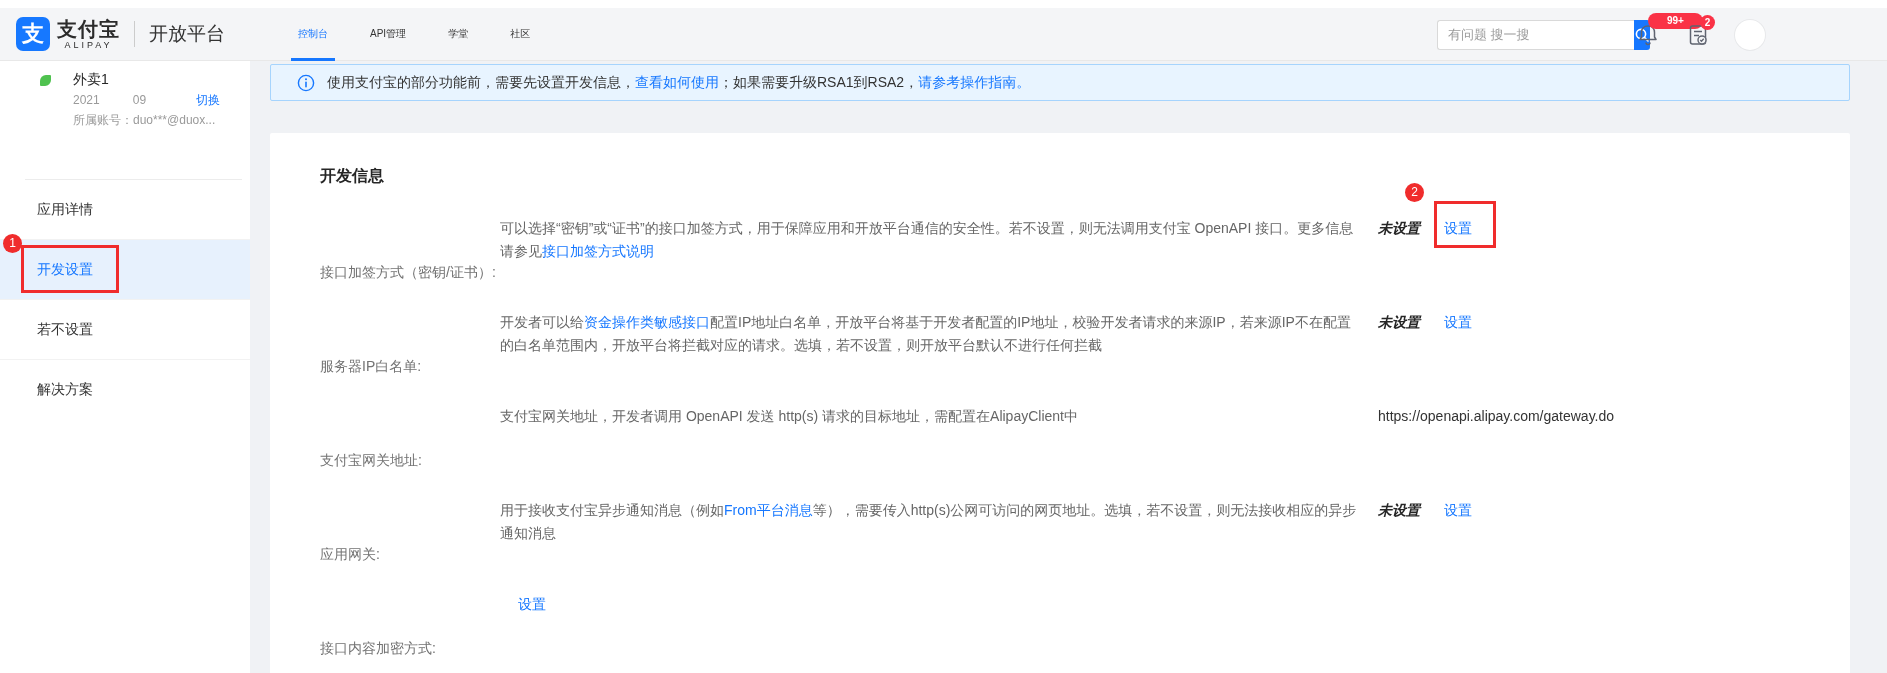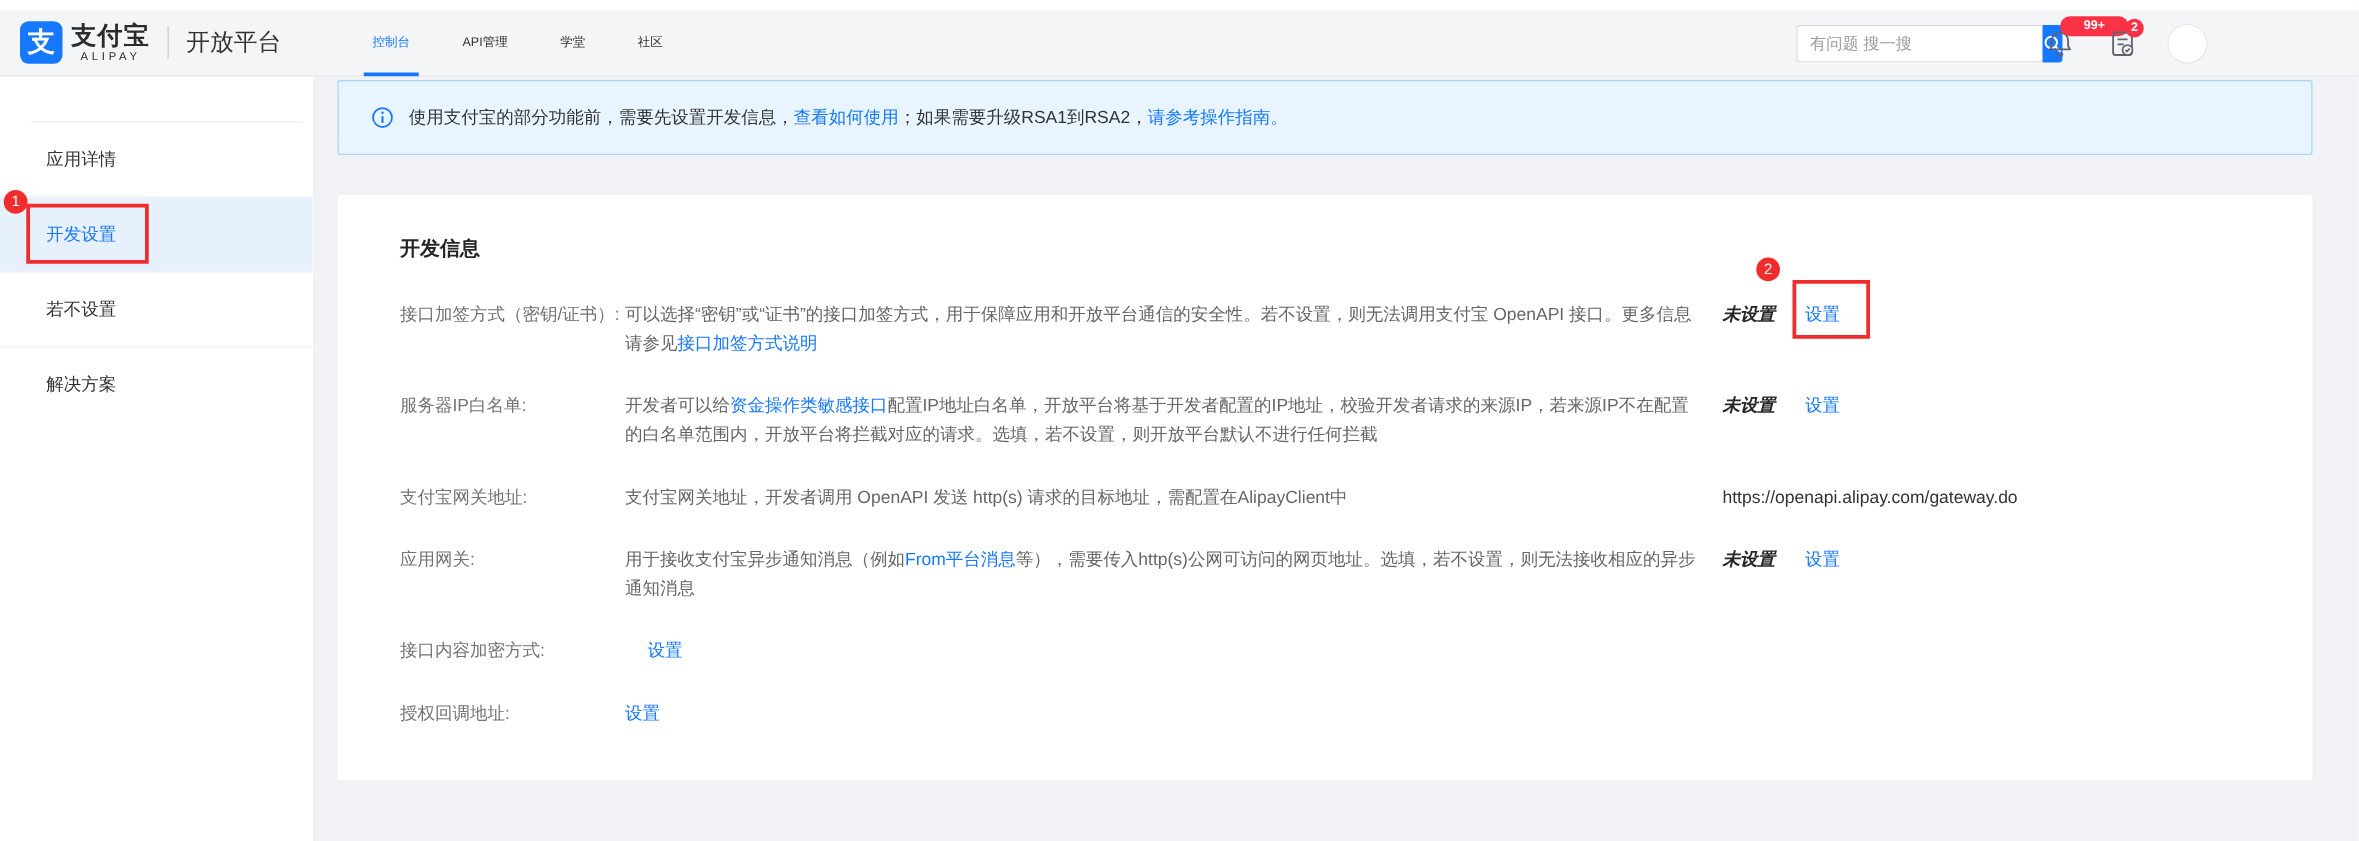--- a/index.html
+++ b/index.html
@@ -63,31 +63,31 @@
                 text-align:center; border-radius:50%; position:absolute; z-index:5; pointer-events:none; }
   .badge-step1 { left:3px; top:-6px; }
 
   
   .main { margin-left:250px; padding:27px 37px 0 20px; }
   .breadcrumb { font-size:14px; line-height:20px; }
   .crumb-home { color:#8c8c8c; cursor:pointer; }
   .crumb-sep { color:#8c8c8c; margin:0 8px; }
   .crumb-cur { color:#262626; font-weight:bold; }
 
-  .banner { margin-top:17px; height:60px; background:#e8f4ff; border:1px solid #a6d4fd; border-radius:2px;
+  .banner { margin-top:17px; height:37px; background:#e8f4ff; border:1px solid #a6d4fd; border-radius:2px;
             display:flex; align-items:center; padding:0 20px 0 26px; font-size:14px; color:#333; }
   .banner-text { margin-left:12px; }
   .lnk { color:#1677ff; }
 
   .card { margin-top:32px; margin-bottom:33px; background:#fff; border-radius:2px;
           padding:33px 30px 42px 50px; }
   .card-title { font-size:16px; font-weight:bold; color:#262626; margin-bottom:30px; }
   .row { display:flex; align-items:flex-start; font-size:14px; line-height:23px; margin-bottom:27px; }
   .row:last-child { margin-bottom:0; }
-  .row-label { width:180px; flex-shrink:0; color:#737373; }
+  .row-label { width:180px; flex-shrink:0; color:#737373;margin-top:44px; }
   .row-desc { width:860px; flex-shrink:0; color:#666; }
   .row-status { margin-left:18px; flex:1; display:flex; align-items:flex-start; }
   .status-text { color:#262626; font-weight:bold; margin-right:24px;font-style:italic; }
   .status-value { color:#333; }
   .anno-wrap { position:relative; display:inline-block; }
   .anno-box-set { position:absolute; left:-10px; top:-16px; width:62px; height:47px;
                   border:3px solid #f02c2c; pointer-events:none; }
   .badge-step2 { left:-39px; top:-34px; }
 </style>
 </head>
@@ -134,20 +134,28 @@
         <circle cx="15" cy="17" r="4" fill="#f4f5f7" stroke="#5f6470" stroke-width="1.4"></circle>
         <path d="M13.3 17 l1.2 1.2 l2.2-2.4" fill="none" stroke="#5f6470" stroke-width="1.4"></path>
       </svg>
       <span class="badge-dot">2</span>
     </div>
     <div class="avatar"></div>
   </div>
 </div>
 
 <div class="sidebar">
+  <div class="app-info">
+    <span class="app-leaf"></span>
+    <div class="app-name">外卖1</div>
+    <div class="app-id-line">
+      <span>2021</span><span class="id-mask"></span><span>09</span><span class="id-gap"></span><a class="switch-link">切换</a>
+    </div>
+    <div class="app-account">所属账号：duo***@duox...</div>
+  </div>
   <div class="side-divider"></div>
   <div class="menu">
     <div class="menu-item">应用详情</div>
     <div class="menu-item active">
       <span class="anno-badge badge-step1">1</span>
       <span class="anno-box-side"></span>
       <span>开发设置</span>
     </div>
     <div class="menu-item">若不设置</div>
     <div class="menu-item">解决方案</div>

